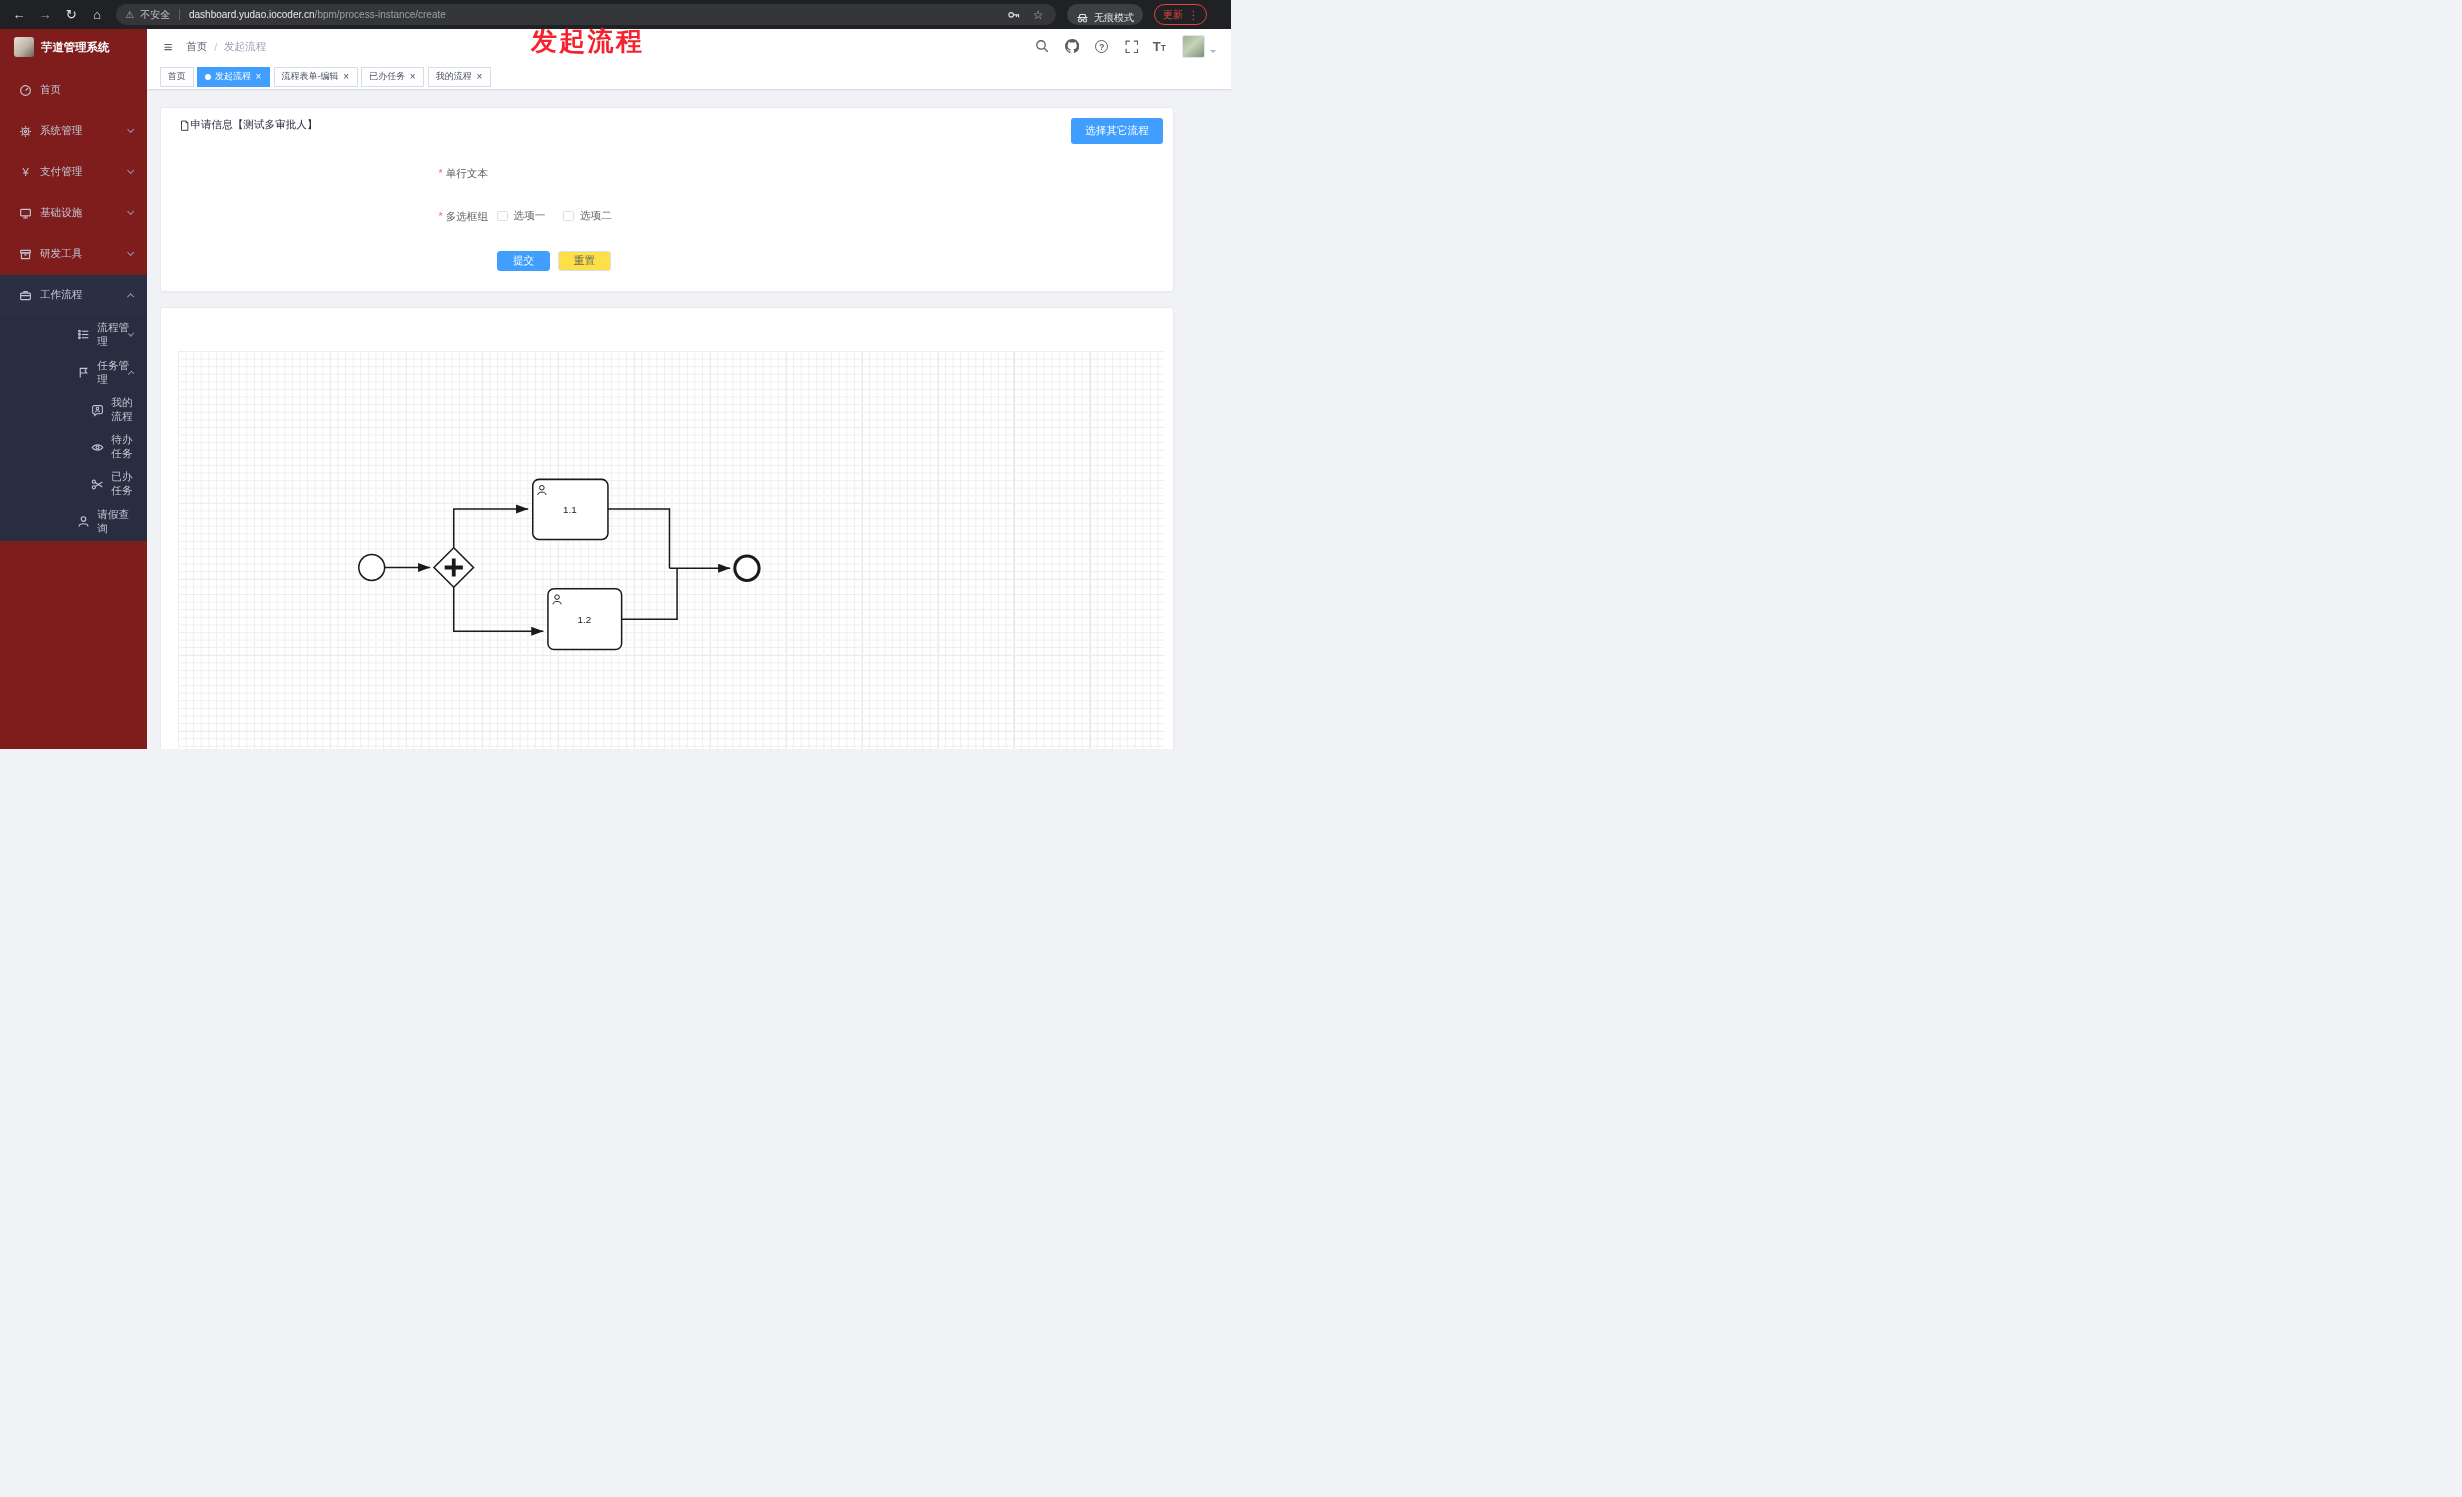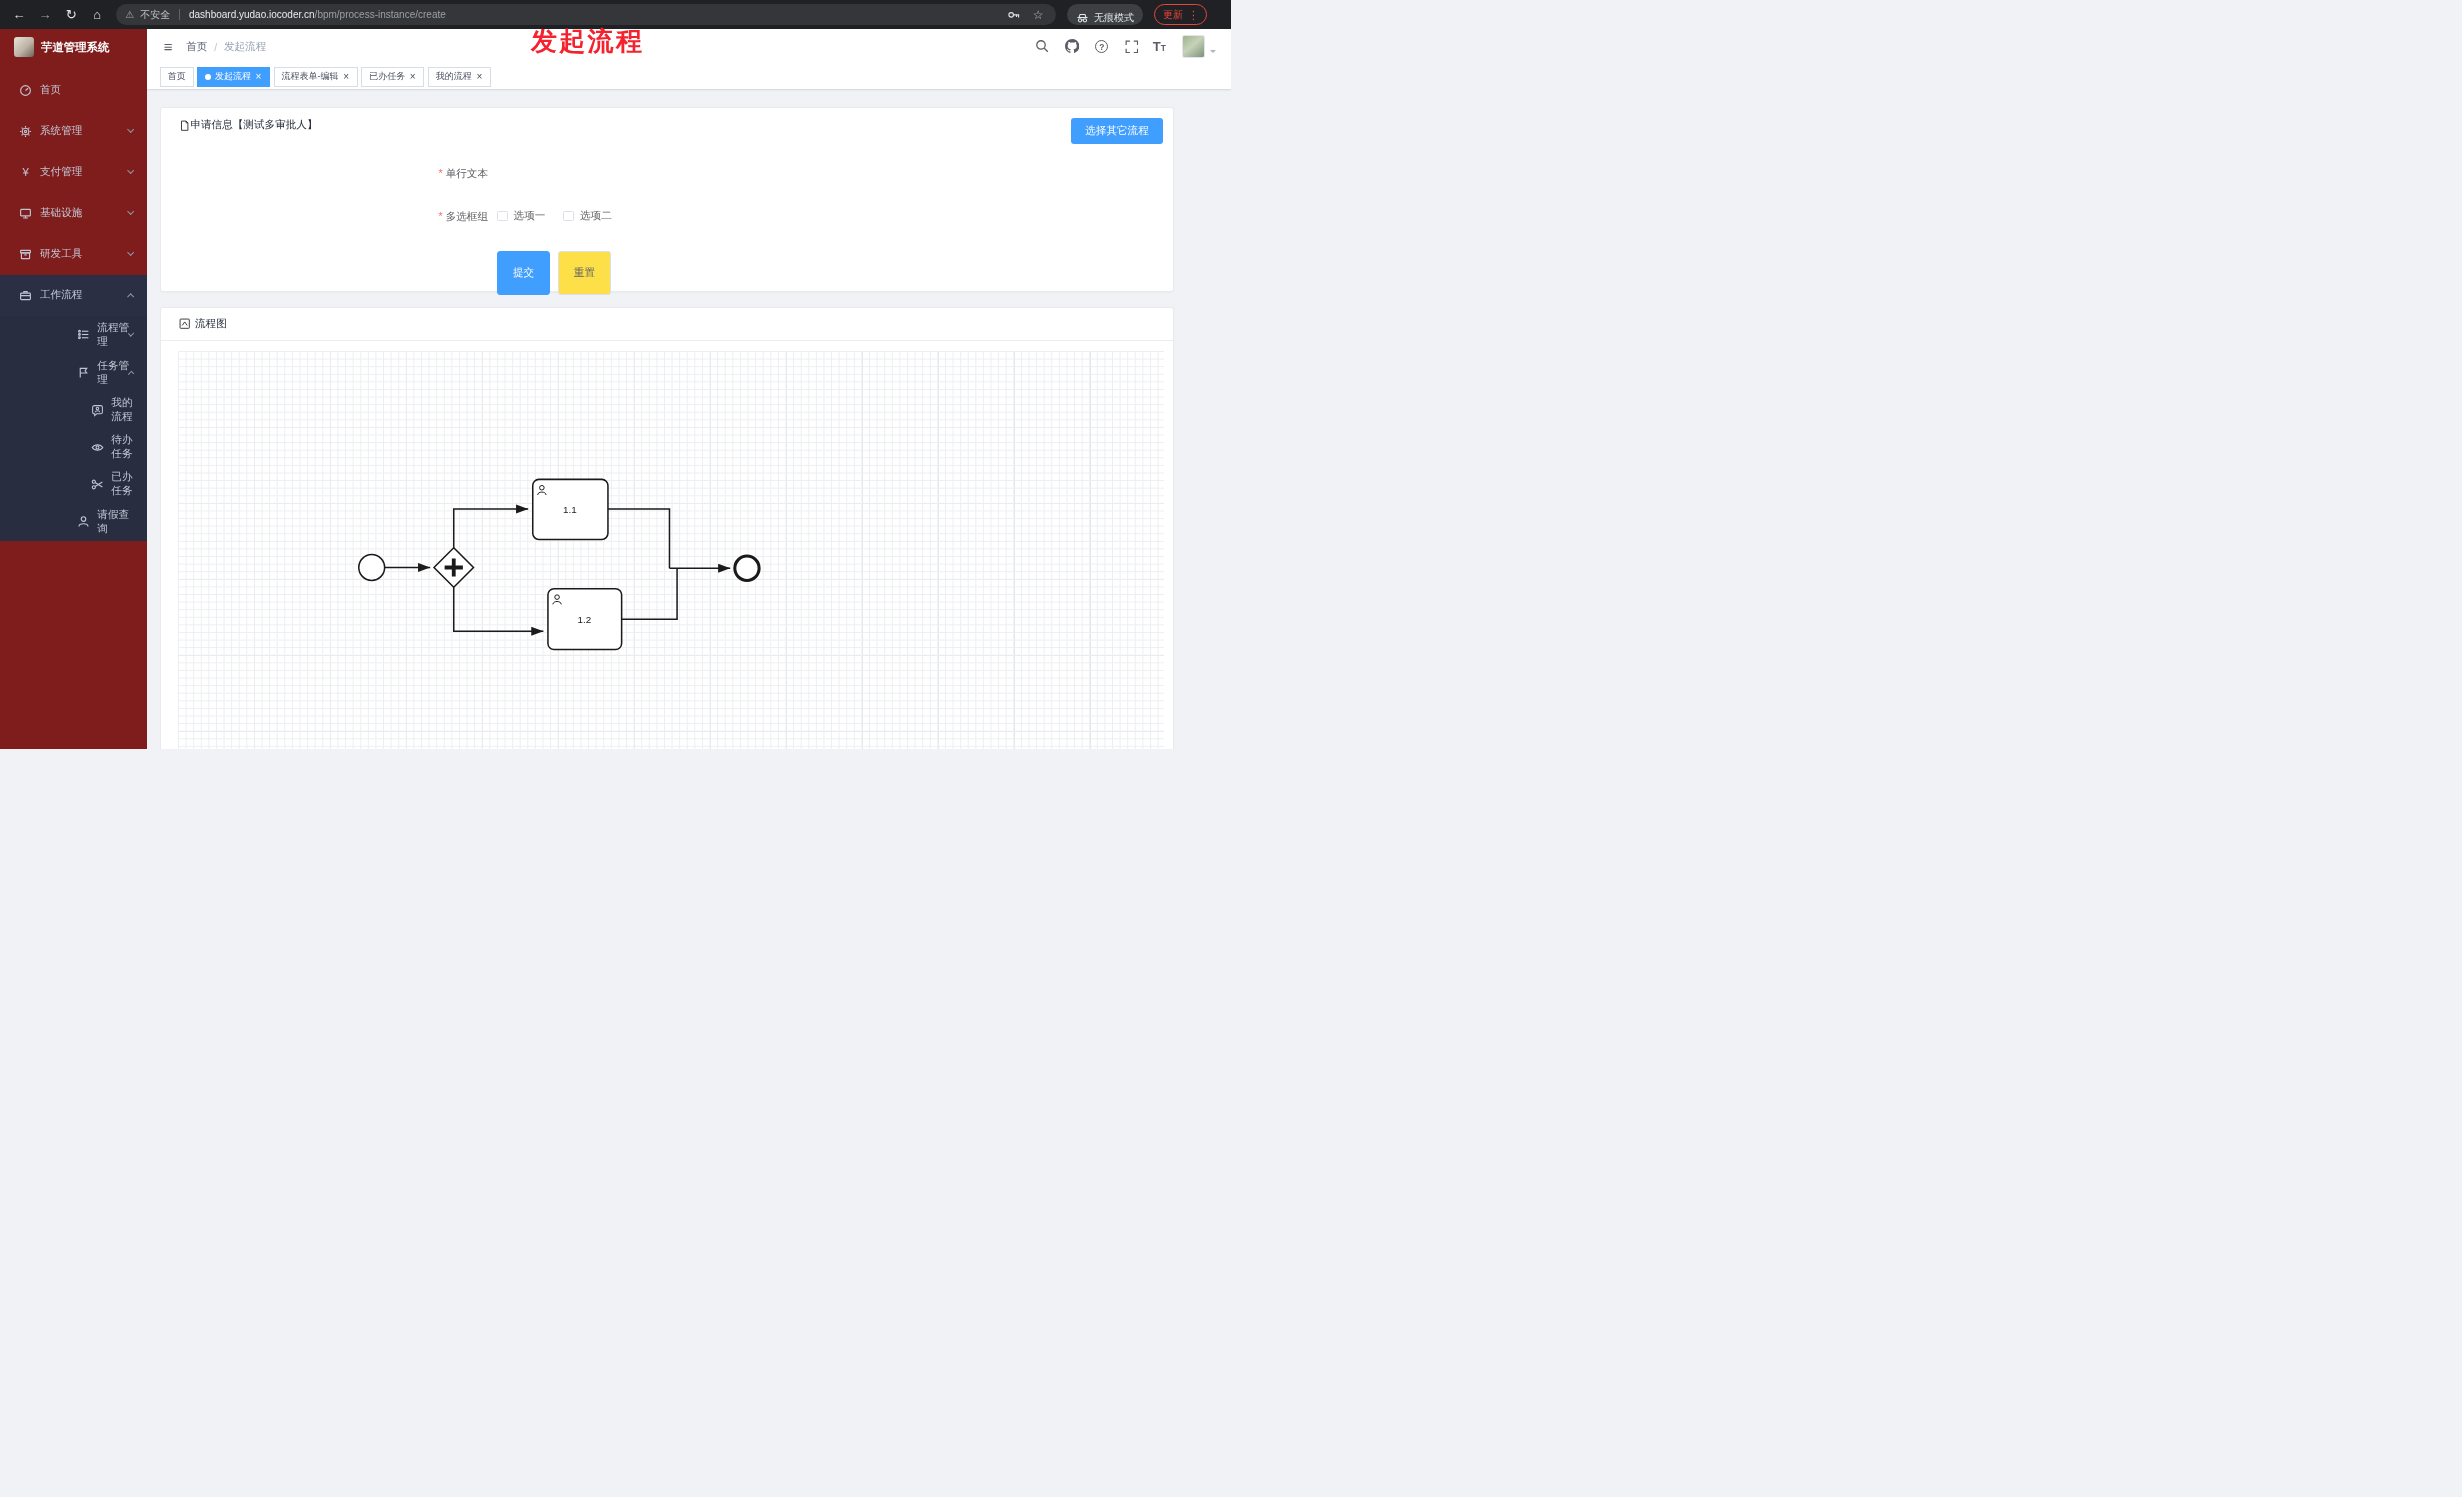--- a/index.html
+++ b/index.html
@@ -103,21 +103,21 @@
   .row1 { top:52px; } .row2 { top:95px; }
   .f-input { position:absolute; left:336px; top:52px; width:581px; height:27px;
     border:0.8px solid #dcdfe6; border-radius:3px; padding:0 11.4px; font-size:10.6px; color:#606266;
     font-family:inherit; outline:none; background:#fff; }
   .f-input::placeholder { color:#c0c4cc; }
   .cb-row { position:absolute; left:336px; top:95px; height:27px; display:flex; align-items:center; gap:18px; }
   .cb-item { display:flex; align-items:center; gap:6px; cursor:pointer; }
   .cb-box { width:10.6px; height:10.6px; border:0.8px solid #dcdfe6; border-radius:1.5px; background:#fff; }
   .cb-label { font-size:10.6px; color:#606266; }
   .btn-row { position:absolute; left:336px; top:143px; display:flex; gap:7.6px; }
-  .btn { height:44px; border-radius:3px; font-size:10.6px; cursor:pointer; font-family:inherit; padding:0 15px; }
+  .btn { height:20px; border-radius:3px; font-size:10.6px; cursor:pointer; font-family:inherit; padding:0 15px; }
   .btn.primary { background:#409eff; border:0.8px solid #409eff; color:#fff; }
   .btn.plain { background:#fde047; border:0.8px solid #dcdfe6; color:#606266; }
 
   .card2-head { height:33px; border-bottom:0.8px solid #ebedf0; display:flex; align-items:center; padding-left:18px;
     font-size:10.6px; color:#242b3a; gap:4.6px; }
   .diagram-wrap { position:absolute; left:16.7px; top:43px; width:986px; height:433px;
     background-color:#fff;
     background-image:
       linear-gradient(to right, #eceef1 0.8px, transparent 0.8px),
       linear-gradient(to bottom, #eceef1 0.8px, transparent 0.8px),
@@ -401,29 +401,20 @@
       </span>
     </div>
 
     <div class="btn-row">
       <button class="btn primary">提交</button>
       <button class="btn plain">重置</button>
     </div>
   </div>
 
   <div class="card card2">
-    <div class="card2-head">
-      <span class="doc-ico">
-        <svg width="11.4" height="11.4" viewBox="0 0 16 16" fill="none" stroke="#303133" stroke-width="1.3">
-          <rect x="1.5" y="1.5" width="13" height="13" rx="1"></rect>
-            <path d="M4.5 10.5 L8 5.5 L11.5 10.5"></path>
-        </svg>
-      </span>
-      <span>流程图</span>
-    </div>
 
     <div class="diagram-wrap">
       <svg class="bpmn-svg" width="986" height="433" viewBox="0 0 1298 570" style="font-size:14px">
         <defs>
           <marker id="arrow" markerWidth="10" markerHeight="8" refX="8" refY="3" orient="auto">
             <path d="M0,0 L8,3 L0,6 Z" fill="#1a1a1a"></path>
           </marker>
         </defs>
 
         <circle cx="255" cy="285" r="17" fill="#fff" stroke="#1a1a1a" stroke-width="2"></circle>

